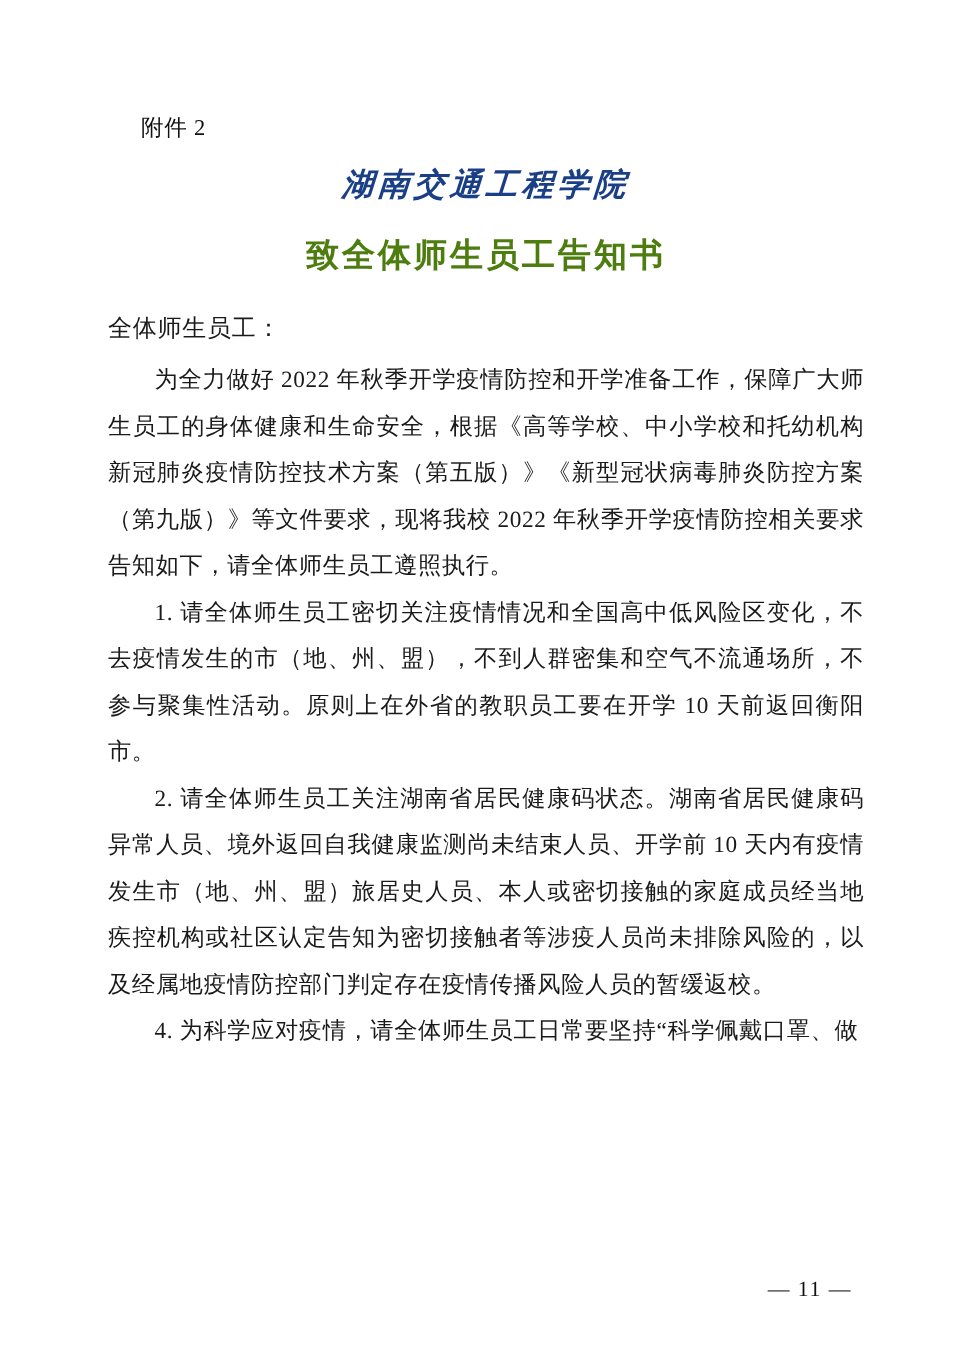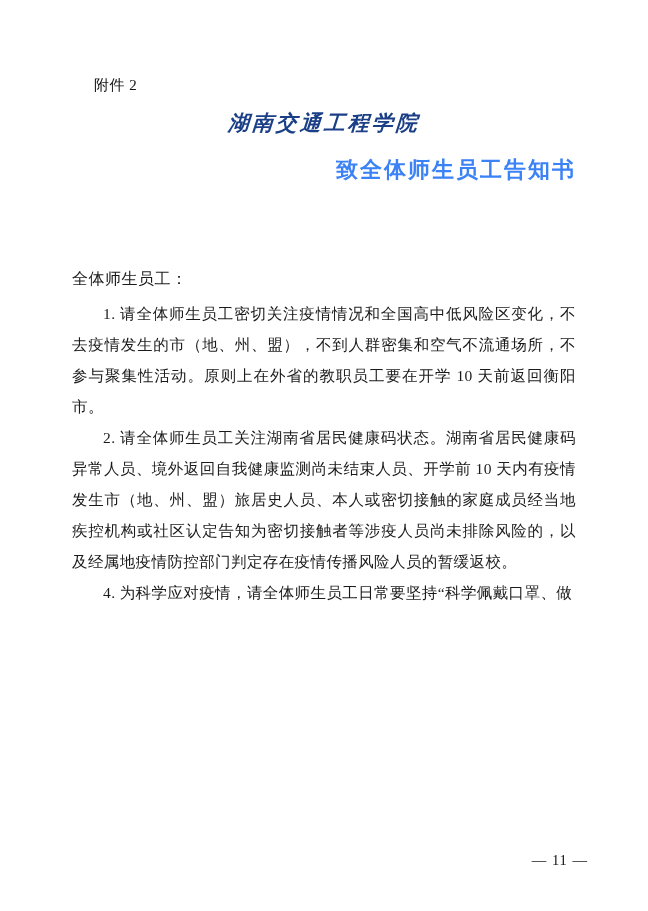--- a/index.html
+++ b/index.html
@@ -33,71 +33,72 @@
     font-family: "Liberation Serif", "DejaVu Serif", serif;
     font-style: italic;
     font-weight: bold;
     font-size: 21px;
     letter-spacing: 3px;
     color: #1a3f86;
     margin: 10px 0 0 0;
     transform: skewX(-4deg);
   }
   .doc-title {
-    text-align: right;
+    text-align: center;
     font-weight: bold;
     font-size: 22px;
     letter-spacing: 2px;
-    color: #3b82f6;
+    color: #4d7c0f;
     margin: 18px 0 0 0;
   }
   .salutation {
     font-size: 16px;
     letter-spacing: 0.5px;
-    margin: 84px 0 0 0;
+    margin: 24px 0 0 0;
   }
   .body-copy {
     margin-top: 8px;
   }
   p.para {
     font-size: 15.5px;
     line-height: 31px;
     letter-spacing: 0.4px;
     margin: 0;
     text-align: justify;
     text-justify: inter-ideograph;
     text-indent: 2em;
   }
   p.section-head {
     font-weight: bold;
     text-indent: 2em;
   }
   .footer {
     position: absolute;
-    right: 60px;
+    right: 80px;
     bottom: 42px;
     font-size: 14.5px;
     letter-spacing: 1px;
     color: #111;
   }
 </style>
 </head>
 <body>
 
 <div class="page">
 
   <div class="attachment-label">附件 2</div>
 
   <div class="org-title">湖南交通工程学院</div>
 
   <div class="doc-title">致全体师生员工告知书</div>
 
   <div class="salutation">全体师生员工：</div>
 
   <div class="body-copy">
+    <p class="para">为全力做好 2022 年秋季开学疫情防控和开学准备工作，保障广大师生员工的身体健康和生命安全，根据《高等学校、中小学校和托幼机构新冠肺炎疫情防控技术方案（第五版）》《新型冠状病毒肺炎防控方案（第九版）》等文件要求，现将我校 2022 年秋季开学疫情防控相关要求告知如下，请全体师生员工遵照执行。</p>
     <p class="para">1. 请全体师生员工密切关注疫情情况和全国高中低风险区变化，不去疫情发生的市（地、州、盟），不到人群密集和空气不流通场所，不参与聚集性活动。原则上在外省的教职员工要在开学 10 天前返回衡阳市。</p>
     <p class="para">2. 请全体师生员工关注湖南省居民健康码状态。湖南省居民健康码异常人员、境外返回自我健康监测尚未结束人员、开学前 10 天内有疫情发生市（地、州、盟）旅居史人员、本人或密切接触的家庭成员经当地疾控机构或社区认定告知为密切接触者等涉疫人员尚未排除风险的，以及经属地疫情防控部门判定存在疫情传播风险人员的暂缓返校。</p>
     <p class="para">4. 为科学应对疫情，请全体师生员工日常要坚持“科学佩戴口罩、做</p>
   </div>
 
   <div class="footer">— 11 —</div>
 
 </div>
 
 </body></html>

